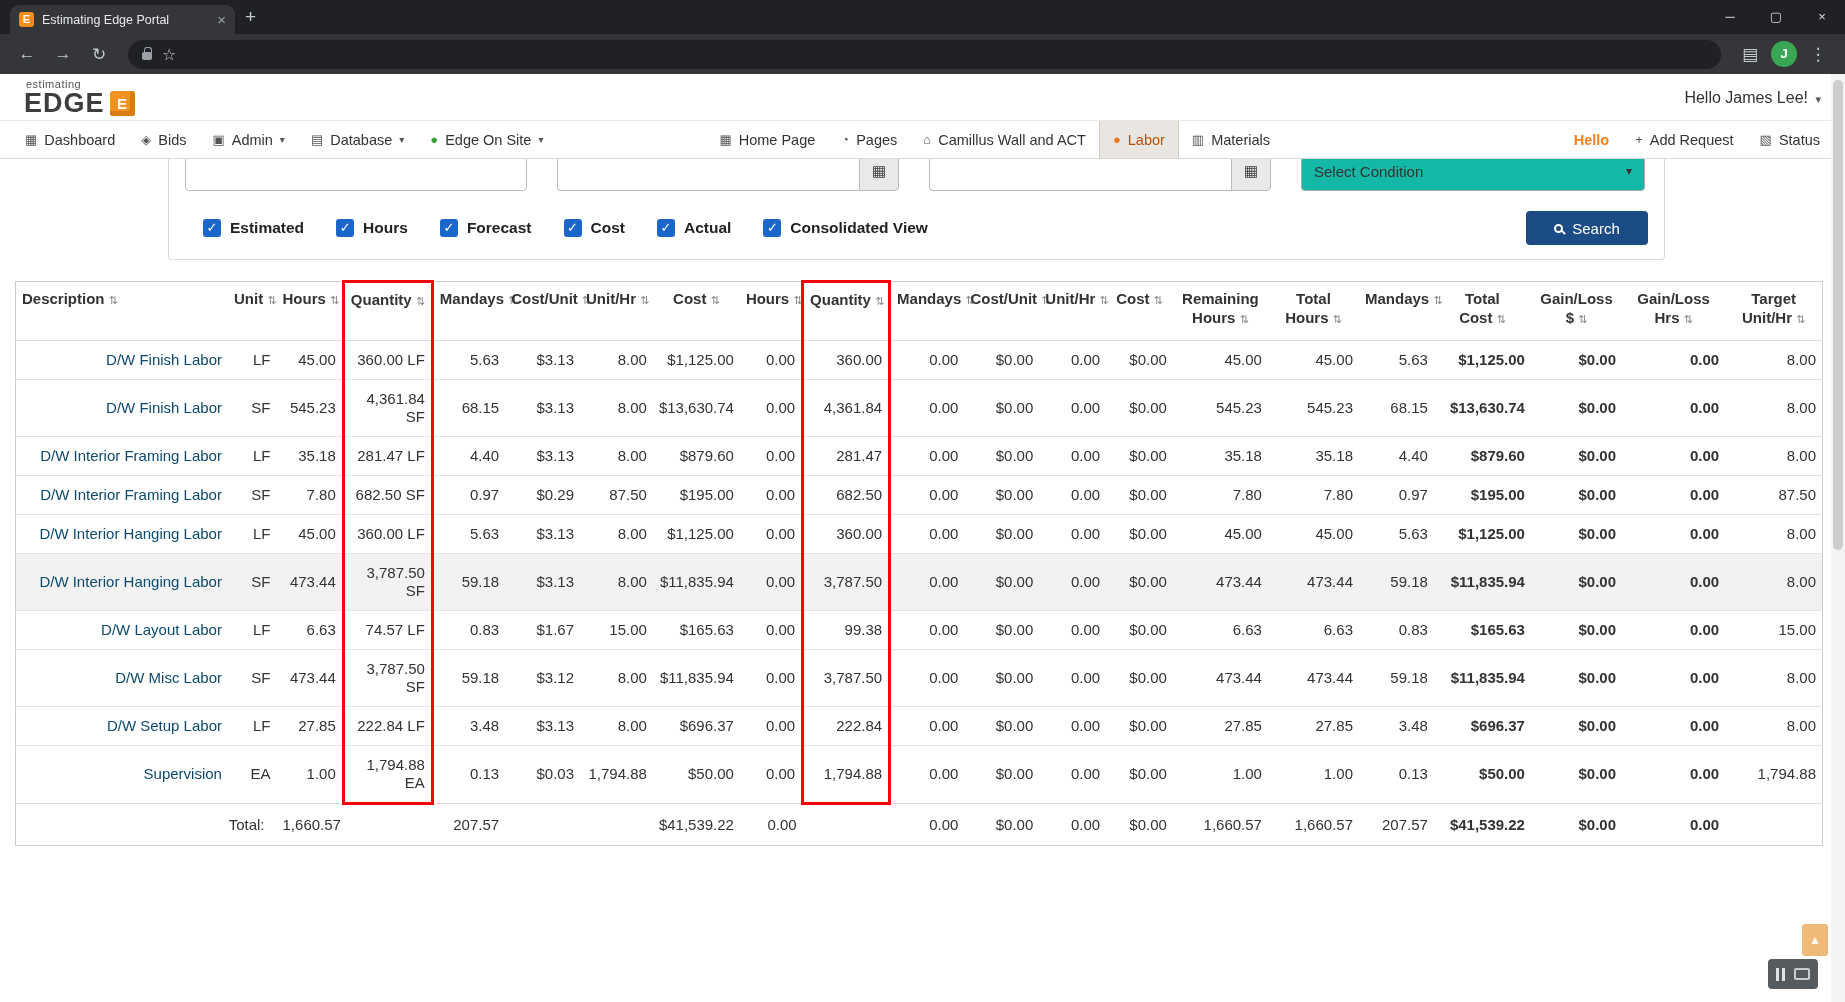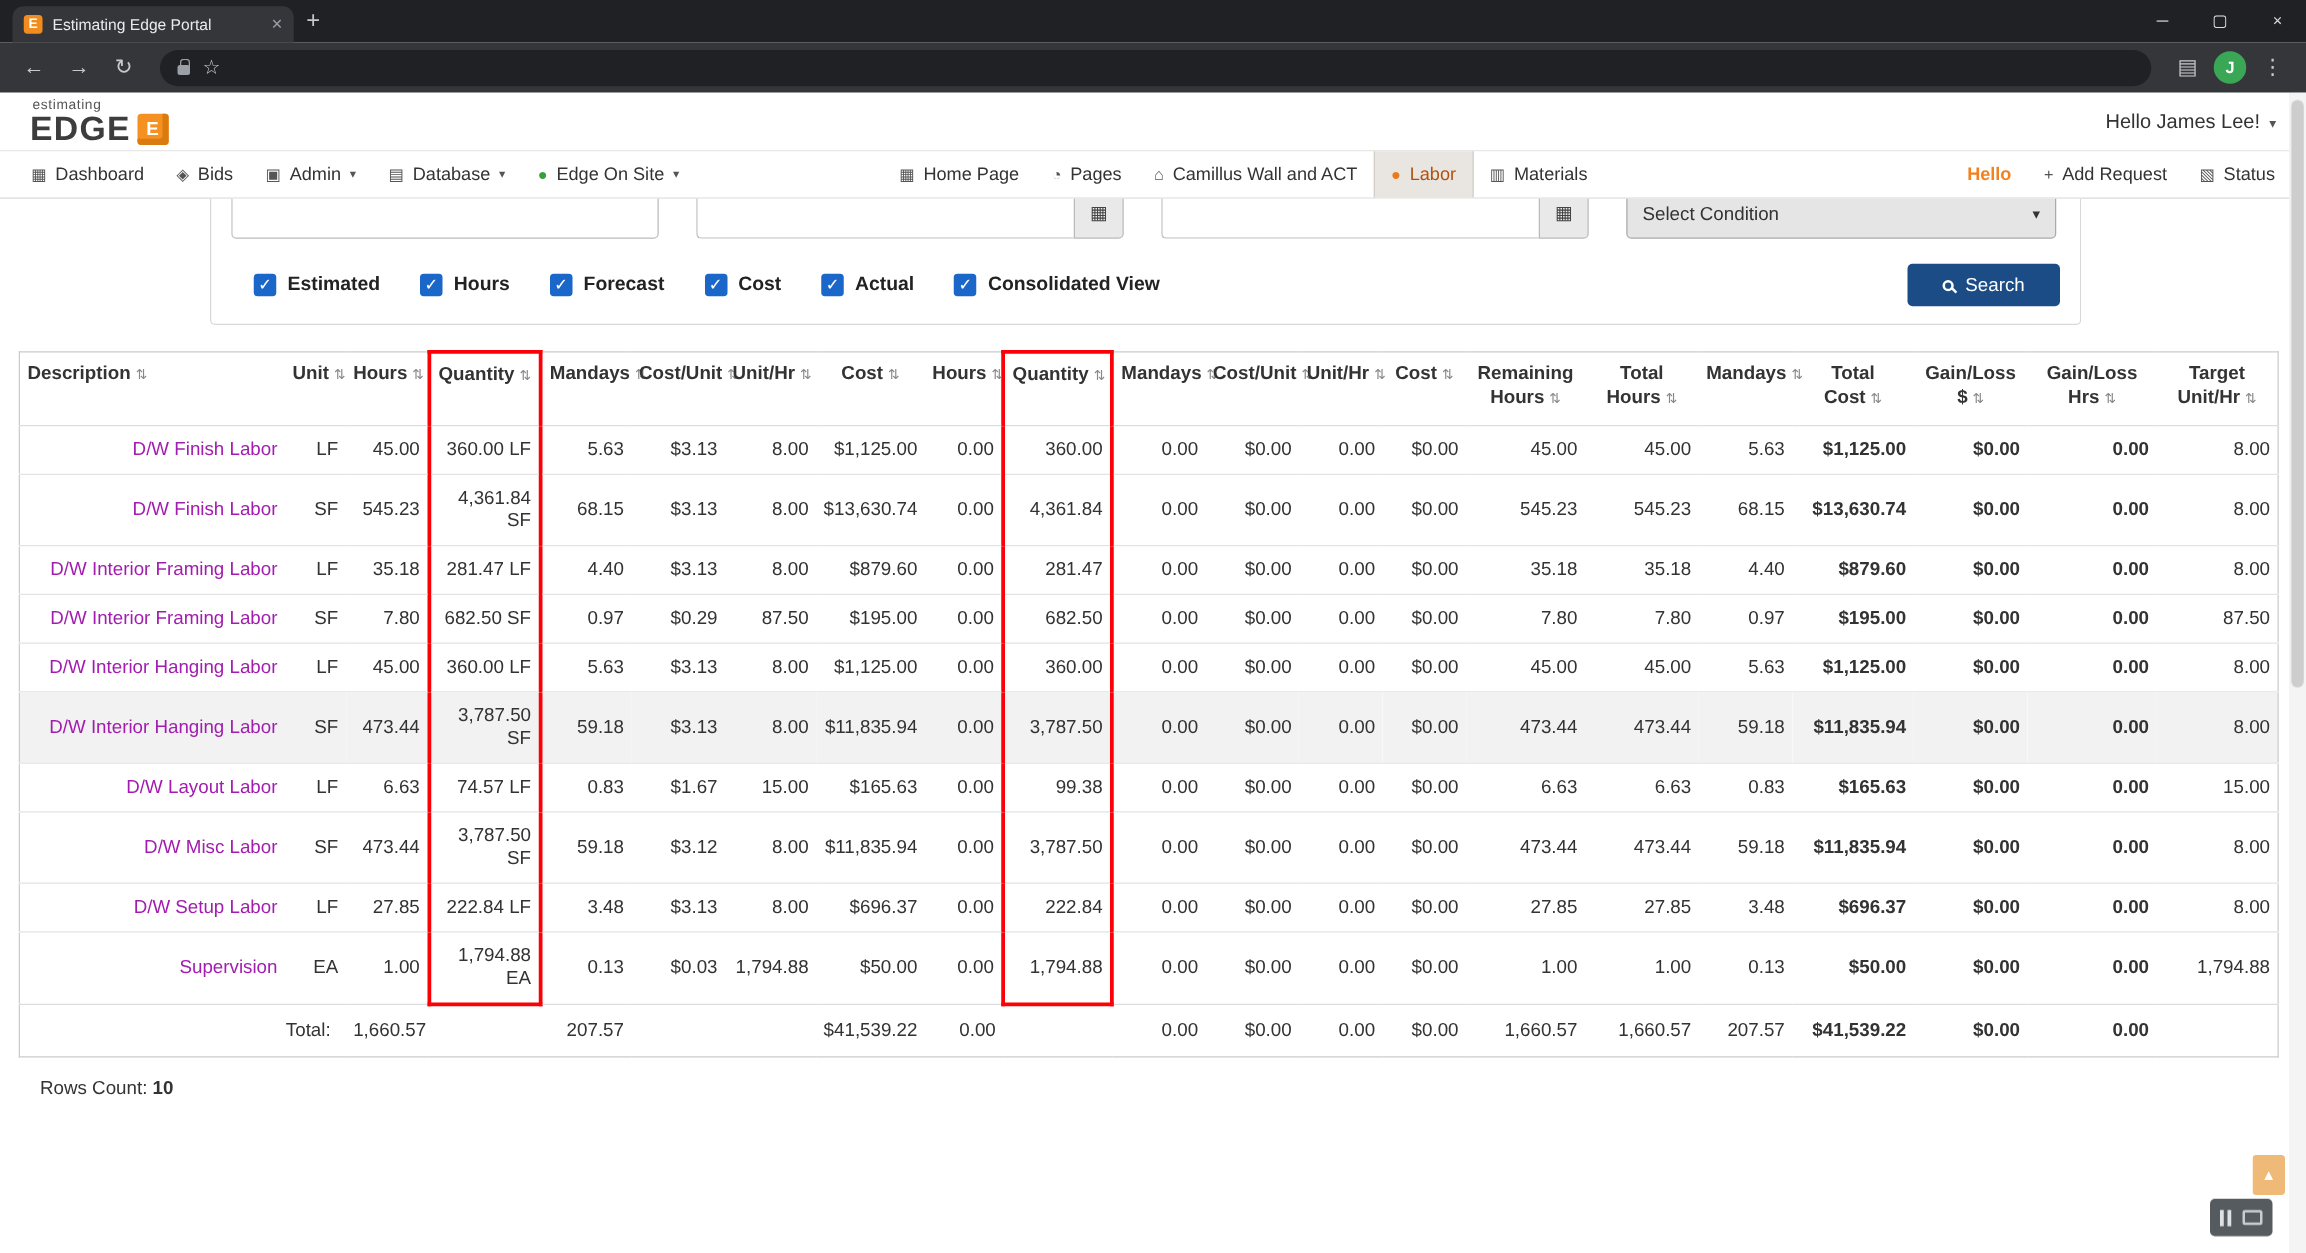--- a/index.html
+++ b/index.html
@@ -56,21 +56,21 @@
   .filter-panel { width:1497px; margin-left:168px; border:1px solid #d8d8d8; border-top:none;
                   border-radius:0 0 4px 4px; padding:0 16px 22px; background:#fff; }
   .inputs-row { display:flex; gap:30px; overflow:hidden; height:33px; align-items:flex-start; padding-left:0; }
   .filter-input { width:342px; height:40px; border:1px solid #bbb; border-radius:4px; padding:0 10px;
                   font-size:15px; margin-top:-8px; font-family:inherit; }
   .date-group { display:flex; margin-top:-8px; }
   .date-group input { width:302px; height:40px; border:1px solid #bbb; border-right:none; border-radius:4px 0 0 4px;
                       padding:0 10px; font-size:15px; font-family:inherit; }
   .addon { width:40px; height:40px; background:#e9e9e9; border:1px solid #bbb; border-radius:0 4px 4px 0;
            text-align:center; line-height:38px; font-size:15px; color:#444; cursor:pointer; }
-  .select { width:344px; height:40px; border:1px solid #aaa; border-radius:4px; margin-top:-8px; background:#e5e5e5;
+  .select { width:344px; height:40px; border:1px solid #aaa; border-radius:4px; margin-top:-8px; background:#14b8a6;
             display:flex; align-items:center; justify-content:space-between; padding:0 12px; font-size:15px; cursor:pointer; }
   .sel-caret { font-size:12px; color:#333; }
   .checks-row { display:flex; align-items:center; margin-top:27px; padding-left:18px; position:relative; }
   .chk { display:flex; align-items:center; gap:9px; margin-right:32px; font-size:15.5px; font-weight:bold;
          color:#222; cursor:pointer; }
   .box { width:18px; height:18px; background:#1b66c9; border-radius:3px; color:#fff; font-size:13px;
          line-height:18px; text-align:center; flex:none; }
   .search-btn { position:absolute; right:0; top:50%; transform:translateY(-50%); width:122px; height:34px;
                 background:#1b4c86; color:#fff; border:none; border-radius:4px; font-size:15px; font-family:inherit;
                 display:flex; align-items:center; justify-content:center; gap:9px; cursor:pointer; }
@@ -83,21 +83,21 @@
   table#grid { border-collapse:collapse; table-layout:fixed; width:1808px; font-size:15px; color:#333;
                border:1px solid #ccc; background:#fff; }
   th.grp { font-size:22px; font-weight:bold; text-align:center; padding:12px 4px 2px; color:#222; }
   th.col { font-weight:bold; font-size:15px; padding:8px 6px 12px; vertical-align:top; text-align:center;
            border-bottom:1px solid #ddd; cursor:pointer; line-height:1.25; }
   th.col.left { text-align:left; }
   .sort { color:#888; font-size:11px; margin-left:4px; font-weight:normal; }
   #grid tbody td { padding:10px 6px; border-top:1px solid #e4e4e4; text-align:right; vertical-align:middle;
                    line-height:1.2; overflow:hidden; }
   td.desc { text-align:left; }
-  .desc-link { color:#a21caf; text-decoration:none; cursor:pointer; }
+  .desc-link { color:#0c4a6e; text-decoration:none; cursor:pointer; }
   td.unit { text-align:left; padding-left:10px !important; }
   tr.hov td { background:#f2f2f2; }
   .b { font-weight:bold; }
   th.hl { border-left:3px solid #fb0007; border-right:3px solid #fb0007; border-top:3px solid #fb0007; }
   #grid tbody td.hl { border-left:3px solid #fb0007; border-right:3px solid #fb0007; }
   tr.lastrow td.hl { border-bottom:3px solid #fb0007; }
   #grid tfoot td { padding:12px 6px; border-top:1px solid #ddd; text-align:right; }
   td.tlabel { text-align:right; padding-right:12px !important; }
   .rows-count { margin:16px 17px; font-size:15px; color:#333; }
 
@@ -563,24 +563,20 @@
             <td class="num">1,660.57</td>
             <td class="num">1,660.57</td>
             <td class="num">207.57</td>
             <td class="num b">$41,539.22</td>
             <td class="num b">$0.00</td>
             <td class="num b">0.00</td>
             <td class="num"></td>
           </tr>
         </tfoot>
     </table>
-    <div class="rows-count">
-      <span>Rows Count:</span>
-      <strong>10</strong>
-    </div>
   </section>
 </div>
 
 <div class="scrollbar">
   <div class="scroll-thumb"></div>
 </div>
 <button class="scrolltop">▲</button>
 <div class="rec-widget">
   <span class="pause-icon"></span>
   <span class="screen-icon"></span>

